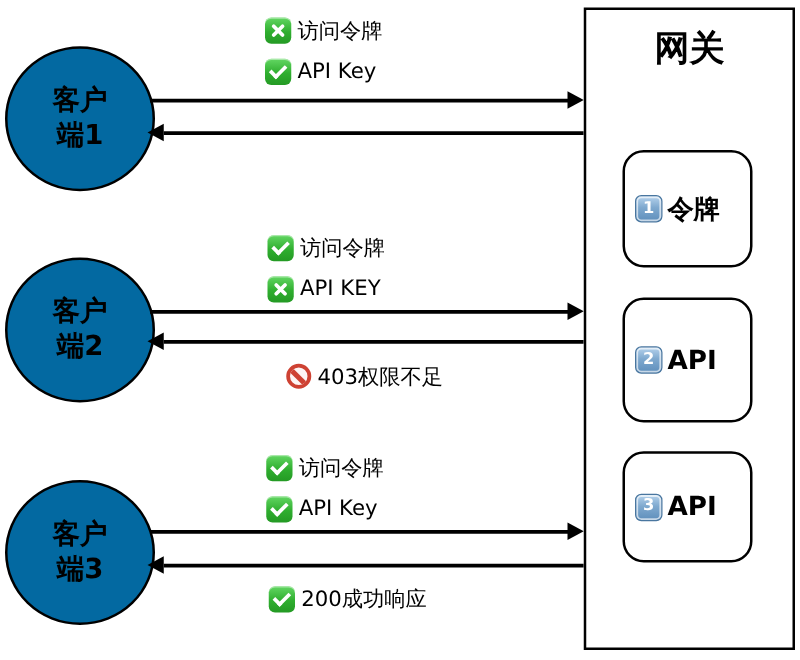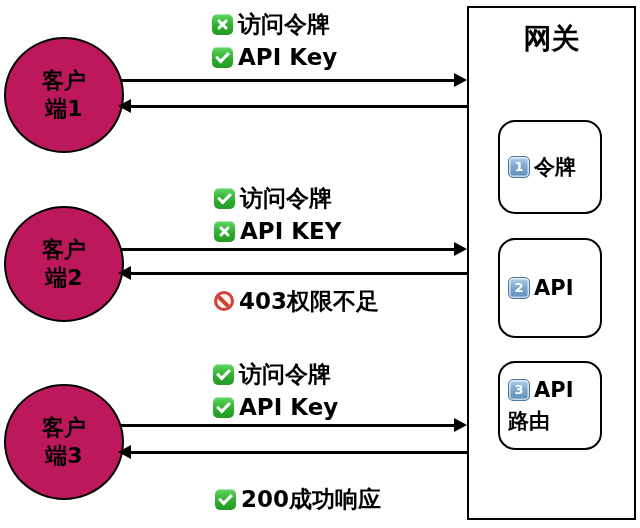--- a/index.html
+++ b/index.html
@@ -4,21 +4,21 @@
 <style>
   html,body { margin:0; padding:0; background:#fff; }
   .canvas {
     position:relative; width:640px; height:528px; background:#ffffff;
     font-family:"DejaVu Sans","Liberation Sans",sans-serif; color:#000;
     overflow:hidden;
   }
   
   .circle {
     position:absolute; width:116px; height:112px;
-    border:2.5px solid #000; border-radius:50%; background:#be185d;
+    border:2.5px solid #000; border-radius:50%; background:#0369a1;
     display:flex; flex-direction:column; align-items:center; justify-content:center;
     font-size:22px; font-weight:600; line-height:1.28; text-align:center;
   }
   .c1 { left:4px; top:37px; }
   .c2 { left:4px; top:206px; }
   .c3 { left:4px; top:384px; }
 
   
   .gateway {
     position:absolute; left:467px; top:6px; width:165px; height:510px;
@@ -47,31 +47,31 @@
   .a1l { left:120px; top:79px;  width:336px; }  .a1h { left:454px; top:73px;  }
   .r1l { left:131px; top:105px; width:336px; }  .r1h { left:118px; top:99px;  }
   .a2l { left:120px; top:248px; width:336px; }  .a2h { left:454px; top:242px; }
   .r2l { left:131px; top:272px; width:336px; }  .r2h { left:118px; top:266px; }
   .a3l { left:120px; top:424px; width:336px; }  .a3h { left:454px; top:418px; }
   .r3l { left:131px; top:451px; width:336px; }  .r3h { left:118px; top:445px; }
 
   
   .lbl {
     position:absolute; display:flex; align-items:center; gap:5px;
-    font-size:23px; font-weight:700; white-space:nowrap; height:24px;
+    font-size:17px; font-weight:400; white-space:nowrap; height:24px;
   }
   .l1a { left:212px; top:12px;  }
   .l1b { left:212px; top:45px;  }
   .l1r { left:223px; top:119px; }
   .l2a { left:214px; top:186px; }
   .l2b { left:214px; top:219px; }
-  .l2r { left:214px; top:289px; }
+  .l2r { left:229px; top:289px; }
   .l3a { left:213px; top:362px; }
   .l3b { left:213px; top:395px; }
-  .l3r { left:215px; top:487px; }
+  .l3r { left:215px; top:467px; }
 
   
   .ic { position:relative; flex:none; display:inline-flex;
         align-items:center; justify-content:center; }
   [data-icon="check"], [data-icon="cross"] {
     width:21px; height:21px; border-radius:5px;
     background:linear-gradient(180deg,#63d763 0%,#2fae2f 55%,#249a24 100%);
     box-shadow:inset 0 1px 0 rgba(255,255,255,.45);
   }
   [data-icon="check"]::before {
@@ -184,17 +184,16 @@
         <span class="ic keycap">2</span>
         <span>API</span>
       </div>
     </div>
 
     <div class="gbox g3">
       <div class="gline1">
         <span class="ic keycap">3</span>
         <span>API</span>
       </div>
-      <div>路由</div>
     </div>
   </div>
 
 </div>
 
 </body></html>

